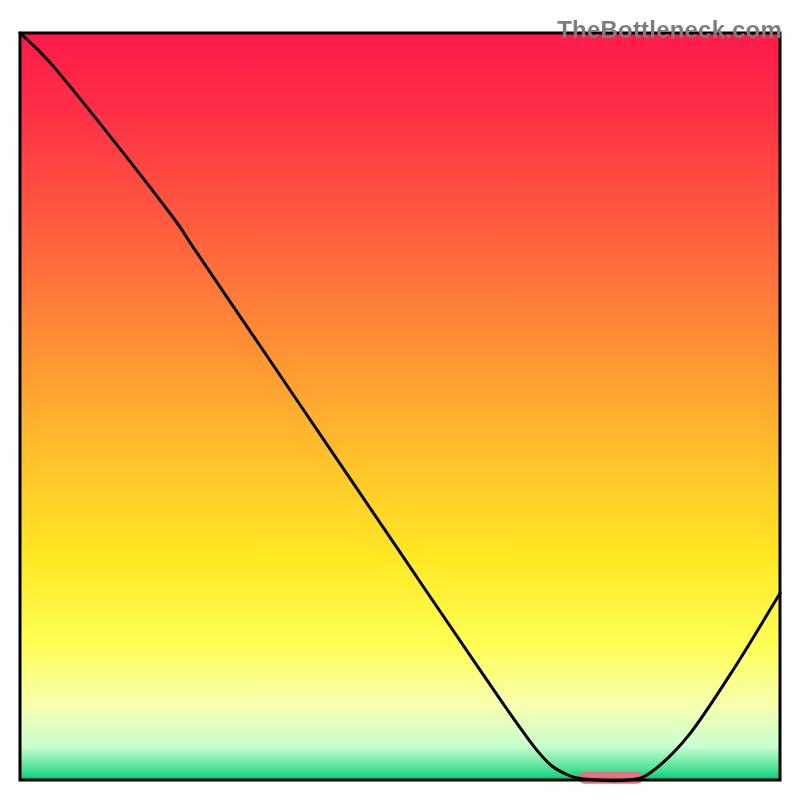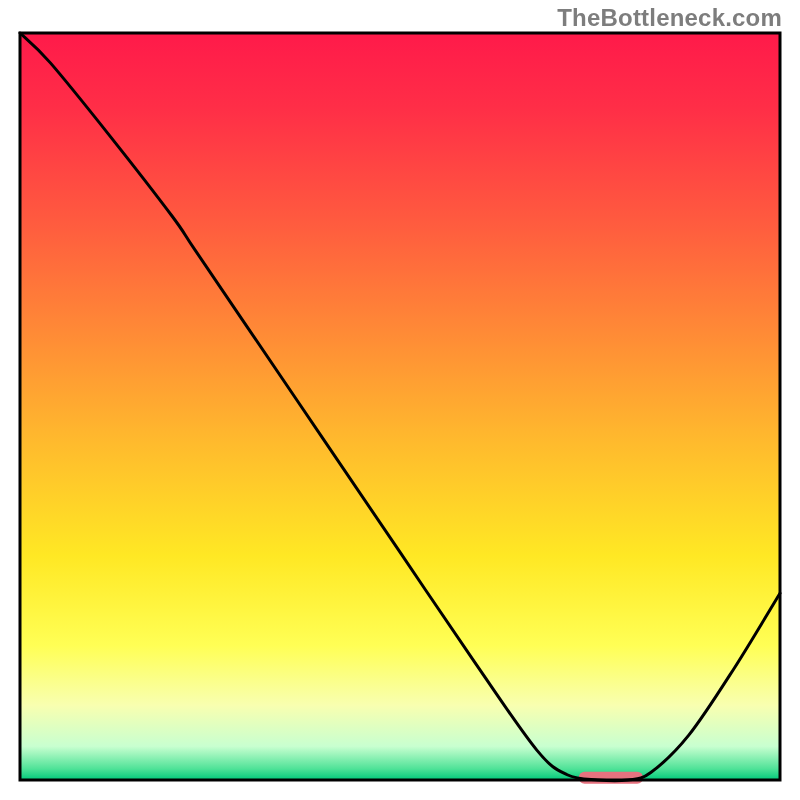--- a/index.html
+++ b/index.html
@@ -11,21 +11,21 @@
     font-family: Arial, Helvetica, sans-serif;
     overflow: hidden;
   }
   #container {
     position: relative;
     width: 800px;
     height: 800px;
   }
   #watermark {
     position: absolute;
-    top: 4px;
+    top: 16px;
     right: 18px;
     font-size: 24px;
     font-weight: bold;
     color: #7d7d7d;
     letter-spacing: 0.2px;
     z-index: 10;
   }
   svg {
     position: absolute;
     top: 0;

